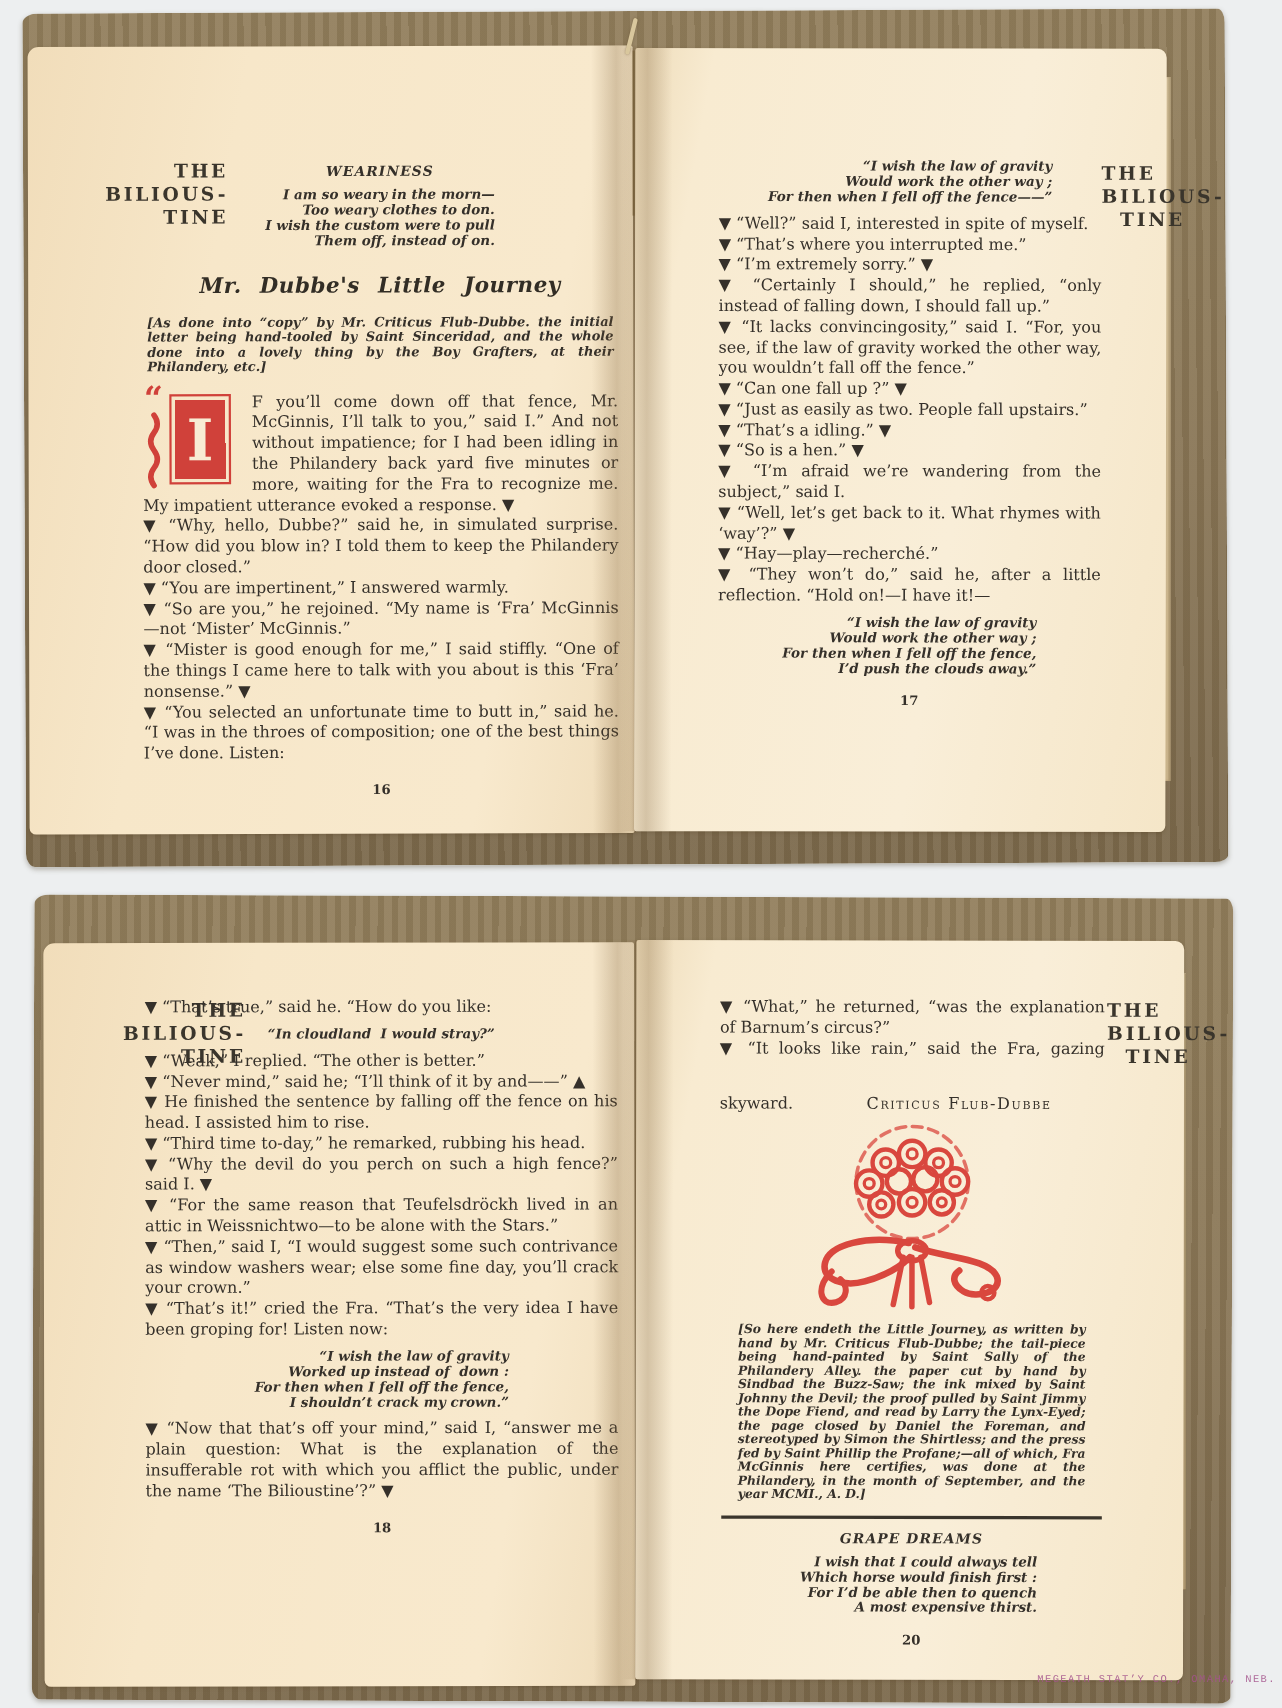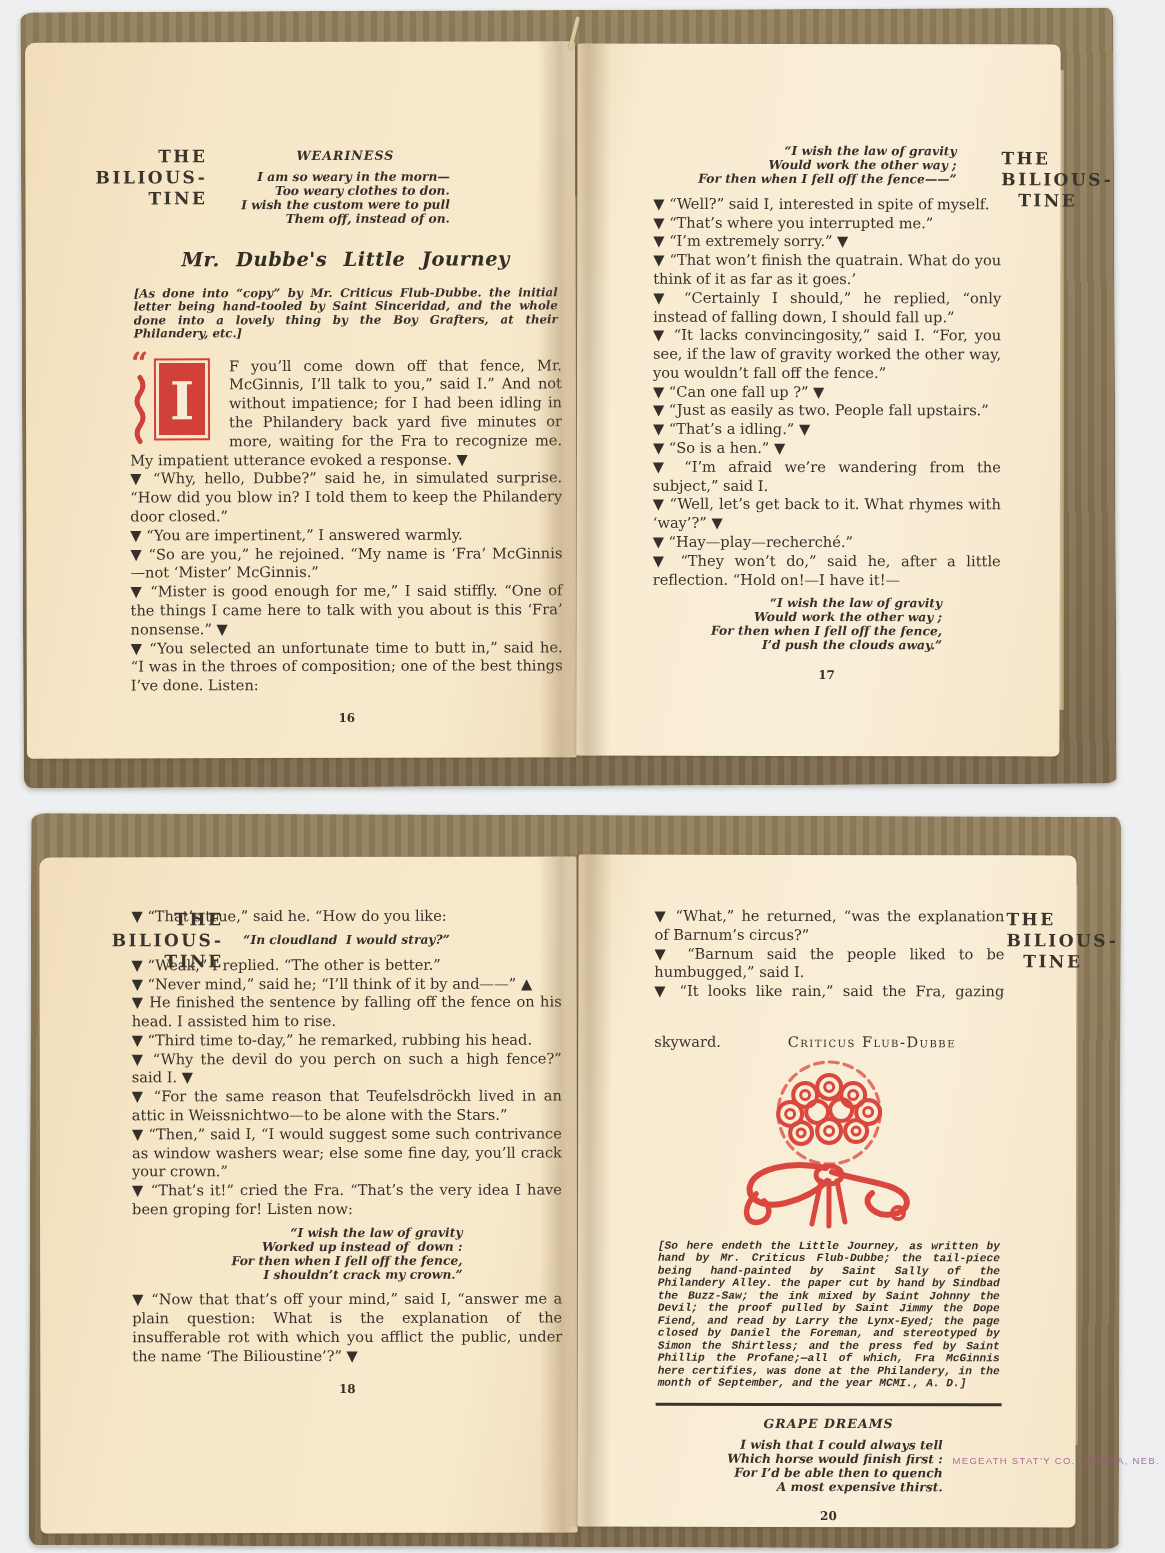--- a/index.html
+++ b/index.html
@@ -57,21 +57,21 @@
   .dc-q{position:absolute;left:1px;top:-10px;color:var(--c-red,#d0413a);
     font-weight:bold;font-size:30px;line-height:30px;}
   .dc-sq{position:absolute;left:3px;top:16px;}
   .dc-box{position:absolute;left:24px;top:0;width:56px;height:82px;
     border:2.5px solid var(--c-red,#d0413a);
     background:var(--c-red,#d0413a);background-clip:content-box;padding:3px;
     color:#f8ecd4;font-weight:bold;font-size:52px;line-height:76px;text-align:center;
     box-sizing:border-box;}
 
   .colophon{font-weight:bold;font-style:italic;font-size:11.2px;line-height:12.5px;
-    text-align:justify;margin:8px 4px 0;font-family:Liberation Mono, monospace;}
+    text-align:justify;margin:8px 17px 0;}
   .rule{height:3px;background:#3a352c;margin:13px 2px 10px;}
   .sig{font-variant:small-caps;letter-spacing:1.5px;display:inline-block;margin-left:62px;margin-top:32px;}
   .ornament{display:block;margin:4px auto 2px;}
 
   .stamp{position:absolute;font-family:"Liberation Sans","DejaVu Sans",sans-serif;
     font-size:9.5px;letter-spacing:1.3px;color:var(--c-stamp,#a4538c);opacity:.85;
     text-align:right;}
 </style>
 </head>
 <body>
@@ -116,21 +116,20 @@
     <div class="rhead" style="left:424px;top:104px;width:110px;">THE
 BILIOUS-
   TINE</div>
     <div class="col" style="left:76px;top:100px;width:348px;">
       <div class="poem" style="margin-top:0;">“I wish the law of gravity
     Would work the other way ;
 For then when I fell off the fence——”</div>
       <p class="par">▼ “Well?” said I, interested in spite of myself.</p>
       <p class="par">▼ “That’s where you interrupted me.”</p>
       <p class="par">▼ “I’m extremely sorry.”  ▼</p>
-      <p class="par">▼ “That won’t finish the quatrain.  What do you think of it as far as it goes.’</p>
       <p class="par">▼ “Certainly I should,” he replied, “only instead of falling down, I should fall up.”</p>
       <p class="par">▼ “It lacks convincingosity,” said I.  “For, you see, if the law of gravity worked the other way, you wouldn’t fall off the fence.”</p>
       <p class="par">▼ “Can one fall up ?”  ▼</p>
       <p class="par">▼ “Just as easily as two. People fall upstairs.”</p>
       <p class="par">▼ “That’s a idling.”  ▼</p>
       <p class="par">▼ “So is a hen.”  ▼</p>
       <p class="par">▼ “I’m afraid we’re wandering from the subject,” said I.</p>
       <p class="par">▼ “Well, let’s get back to it.  What rhymes with ‘way’?”  ▼</p>
       <p class="par">▼ “Hay—play—recherché.”</p>
       <p class="par">▼ “They won’t do,” said he, after a little reflection.  “Hold on!—I have it!—</p>
@@ -175,21 +174,20 @@
     </div>
     <div class="gutter-shade" style="right:-8px;"></div>
   </div>
 
   <div class="page page-r" style="left:578px;top:60px;width:498px;height:672px;transform:rotate(0.1deg);">
     <div class="rhead" style="left:428px;top:54px;width:110px;">THE
 BILIOUS-
   TINE</div>
     <div class="col" style="left:76px;top:52px;width:350px;">
       <p class="par">▼ “What,”  he returned,  “was the explanation of Barnum’s circus?”</p>
-      <p class="par">▼ “Barnum said the people liked to be humbugged,” said I.</p>
       <p class="par">
         <span>▼ “It looks like rain,” said the Fra, gazing skyward.</span>
         <span class="sig">Criticus Flub-Dubbe</span>
       </p>
       <svg class="ornament" width="206" height="176" viewBox="0 0 206 176">
         <g fill="none" stroke="#d9473e" stroke-linecap="round">
           <circle cx="103" cy="57" r="51" stroke-width="3.2" stroke-dasharray="9 6" opacity="0.75"></circle>
           <g stroke-width="4">
             <circle cx="103" cy="31" r="12"></circle>
               <circle cx="79" cy="39" r="12"></circle>
@@ -229,14 +227,14 @@
       <div class="poemhead">GRAPE DREAMS</div>
       <div class="poem">I wish that I could always tell
    Which horse would finish first :
 For I’d be able then to quench
    A most expensive thirst.</div>
       <div class="pgnum">20</div>
     </div>
     <div class="gutter-shade" style="left:-12px;"></div>
   </div>
 
-  <div class="stamp" style="left:880px;top:660px;width:280px;">MEGEATH STAT’Y CO., OMAHA, NEB.</div>
+  <div class="stamp" style="left:880px;top:726px;width:280px;font-family:Liberation Mono, monospace;">MEGEATH STAT’Y CO., OMAHA, NEB.</div>
 </div>
 
 </body></html>

